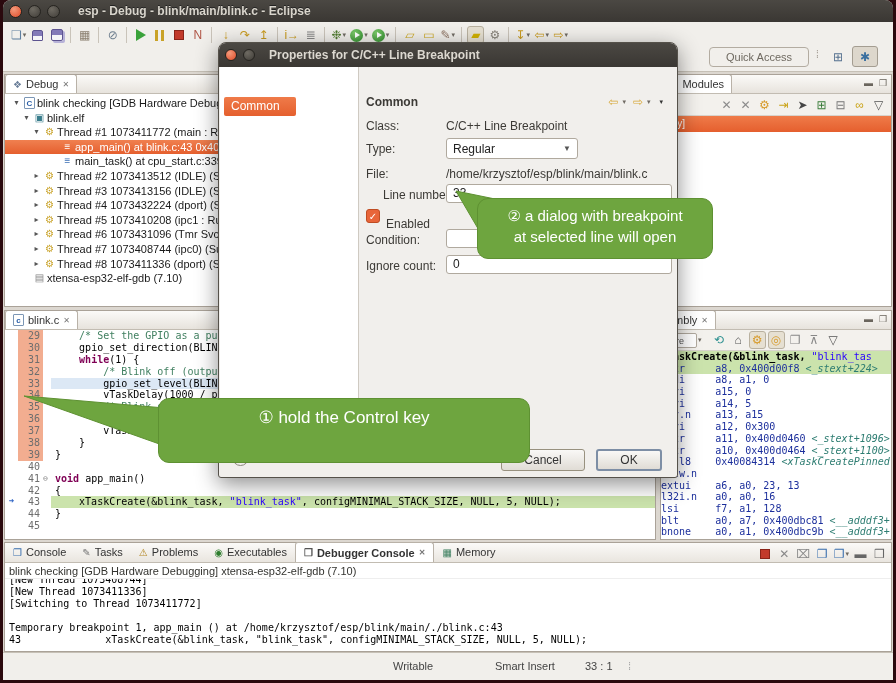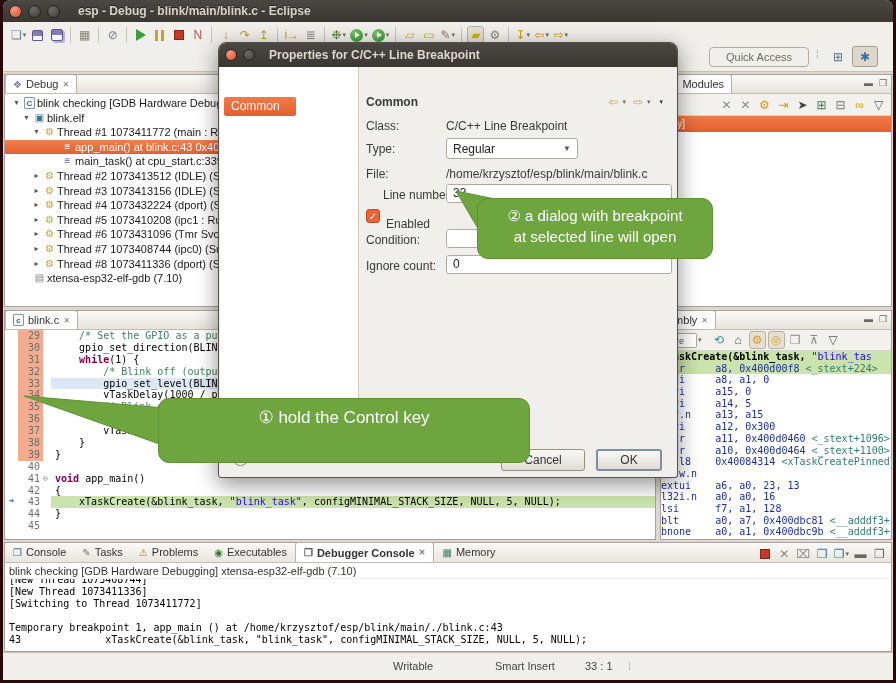--- a/index.html
+++ b/index.html
@@ -78,21 +78,21 @@
   .s { color:#2a00ff; }
   .f { font-weight:normal;text-align:right; }
 
   
   #disasm-panel { left:660px; top:310px; width:232px; height:230px; }
   #disasm-toolbar { height:21px; background:#f3f1ed; border-bottom:1px solid #d8d3cc; display:flex; align-items:center; padding:0 2px; }
   #disasm-combo { width:34px; height:15px; border:1px solid #b0a99e; background:#fff; font-size:9px; color:#555; overflow:hidden; line-height:14px; padding-left:2px; border-radius:2px; }
   #disasm-lines { font-family:"DejaVu Sans Mono", monospace; font-size:10px; overflow:hidden; height:188px; }
   .dline { height:11.7px; line-height:11.7px; white-space:pre; color:#1c2f9c; }
   .dline.hl { background:#cbe3ac; }
-  .dsym { color:#2e7d72; }
+  .dsym { color:#2e7d72;font-style:italic; }
   .dsrc { color:#000; font-weight:bold; }
 
   
   #console-panel { left:4px; top:542px; width:888px; height:110px; }
   #console-tabs { height:20px; background:linear-gradient(#fbfaf8,#e9e5df); border-bottom:1px solid #c2bcb2; display:flex; align-items:flex-end; position:relative; }
   .ctab { display:inline-flex; align-items:center; gap:4px; height:20px; padding:0 8px; font-size:11px; color:#333; white-space:nowrap; }
   .ctab.active { background:#fff; border:1px solid #b9b2a8; border-bottom:none; border-radius:3px 3px 0 0; font-weight:bold; }
   .ctab .cicon { font-size:10px; }
   #console-icons { position:absolute; right:2px; top:2px; display:flex; align-items:center; }
   #console-header { font-size:11px; color:#33332f; padding:2px 4px; border-bottom:1px solid #eee; height:16px; white-space:nowrap; overflow:hidden; }

